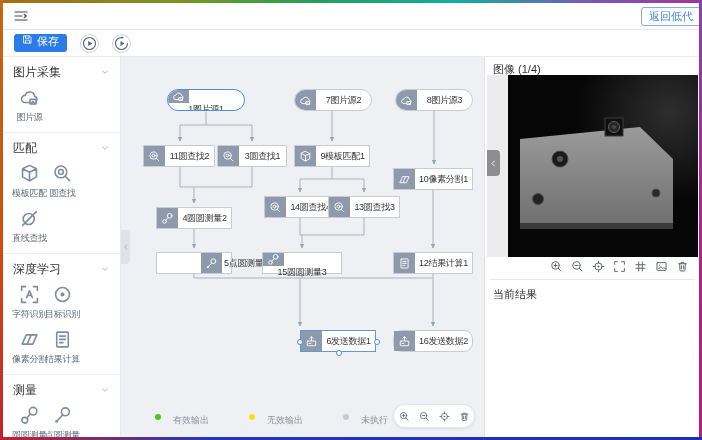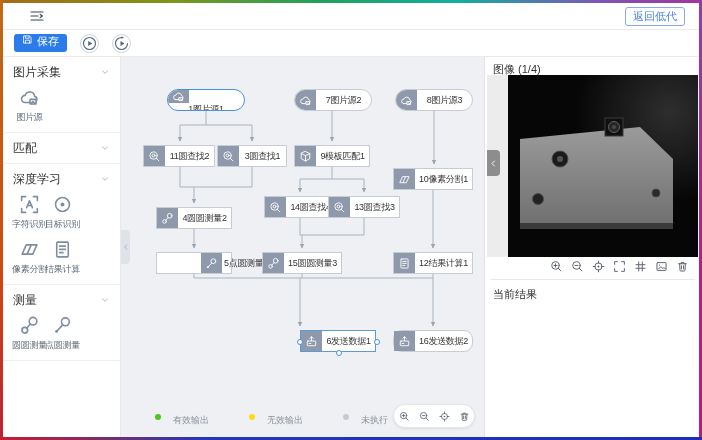--- a/index.html
+++ b/index.html
@@ -10,21 +10,21 @@
   #fr-top{left:0;top:0;width:702px;height:3px;background:linear-gradient(90deg,#a86a14,#7d951f 25%,#23a05a 45%,#12ae9e 65%,#7a57b8 85%,#a23598);}
   #fr-left{left:0;top:0;width:3px;height:440px;background:linear-gradient(180deg,#c06a12,#d24a10 60%,#c22030);}
   #fr-right{right:0;top:0;width:3px;height:440px;background:linear-gradient(180deg,#8a40b0,#aa2590,#b31c86);}
   #fr-bottom{left:0;bottom:0;width:702px;height:3px;background:linear-gradient(90deg,#c22030,#8a2a60 12%,#2038b8 30%,#1c2fb4);}
 
   .ic{fill:none;stroke:currentColor;stroke-width:1.2;stroke-linecap:round;stroke-linejoin:round;display:block;}
   .ic .f{fill:currentColor;stroke:none;}
   .ic .bgfill{fill:var(--icbg,#fff);}
 
   #header{position:absolute;left:3px;top:3px;width:696px;height:27px;border-bottom:1px solid #ebebeb;
-    display:flex;align-items:center;justify-content:space-between;padding:0 26px;box-sizing:border-box;overflow:hidden;background:#fff;}
+    display:flex;align-items:center;justify-content:space-between;padding:0 10px;box-sizing:border-box;overflow:hidden;background:#fff;}
   #menu-btn{width:16px;height:16px;color:#3c4656;}
   #back-btn{border:1px solid #84abef;color:#4a82e4;background:#fff;font-size:11px;line-height:17px;
     padding:0 7px;border-radius:3px;white-space:nowrap;margin-right:-12px;}
 
   #toolbar{position:absolute;left:3px;top:30px;width:696px;height:27px;border-bottom:1px solid #ebebeb;
     display:flex;align-items:center;gap:13px;padding-left:11px;box-sizing:border-box;background:#fff;}
   #save-btn{background:#2b7ce9;color:#fff;font-size:11px;height:18px;padding:0 8px;border-radius:3px;
     display:flex;align-items:flex-start;gap:4px;border:none;}
   #save-btn .ic{width:11px;height:11px;}
   .circle-btn{width:19px;height:19px;border:1px solid #ccd3db;border-radius:50%;background:#fff;color:#55677c;
@@ -138,20 +138,43 @@
             <span class="lb">图片源</span>
           </div>
         </div>
       </div>
       <div class="side-section">
         <div class="side-title">
           <span>匹配</span>
           <svg class="ic" viewBox="0 0 16 16">
             <path d="M4,6.2 8,10 12,6.2"></path>
           </svg>
+        </div>
+        <div class="side-items">
+          <div class="side-item">
+            <svg class="ic" viewBox="0 0 16 16">
+              <path d="M8,1.8 13.3,4.4v6.2L8,13.6 2.7,10.6V4.4z M2.7,4.4 8,7 13.3,4.4 M8,7v6.6"></path>
+            </svg>
+            <span class="lb">模板匹配</span>
+          </div>
+          <div class="side-item">
+            <svg class="ic" viewBox="0 0 16 16">
+              <circle cx="6.8" cy="6.8" r="4.5"></circle>
+              <circle cx="6.8" cy="6.8" r="1.8"></circle>
+              <path d="M10.1,10.1 13.4,13.4"></path>
+            </svg>
+            <span class="lb">圆查找</span>
+          </div>
+          <div class="side-item">
+            <svg class="ic" viewBox="0 0 16 16">
+              <circle cx="7.4" cy="8.4" r="4.2"></circle>
+              <path d="M2.8,13.2 13.2,2.8"></path>
+            </svg>
+            <span class="lb">直线查找</span>
+          </div>
         </div>
       </div>
       <div class="side-section">
         <div class="side-title">
           <span>深度学习</span>
           <svg class="ic" viewBox="0 0 16 16">
             <path d="M4,6.2 8,10 12,6.2"></path>
           </svg>
         </div>
         <div class="side-items">
@@ -338,21 +361,21 @@
         <div class="node rect" style="left: 35px; top: 195px; width: 76px; padding-left: 44px;">
           <span class="badge">
             <svg class="ic" viewBox="0 0 16 16">
               <circle cx="10.2" cy="5.2" r="3"></circle>
               <path d="M8,7.7 3.8,12.2"></path>
               <circle class="f" cx="3.5" cy="12.5" r="1.1"></circle>
             </svg>
           </span>
           <span class="nlabel">5点圆测量1</span>
         </div>
-        <div class="node rect" style="left: 141px; top: 195px; width: 80px;">
+        <div class="node rect" style="left: 141px; top: 195px; width: 80px; flex-direction: column;">
           <span class="badge">
             <svg class="ic" viewBox="0 0 16 16">
               <circle cx="4.4" cy="11.6" r="2.2"></circle>
               <circle cx="10.7" cy="4.7" r="2.9"></circle>
               <path d="M6,9.9 8.7,6.9"></path>
             </svg>
           </span>
           <span class="nlabel">15圆圆测量3</span>
         </div>
         <div class="node rect" style="left: 272px; top: 195px; width: 80px;">

